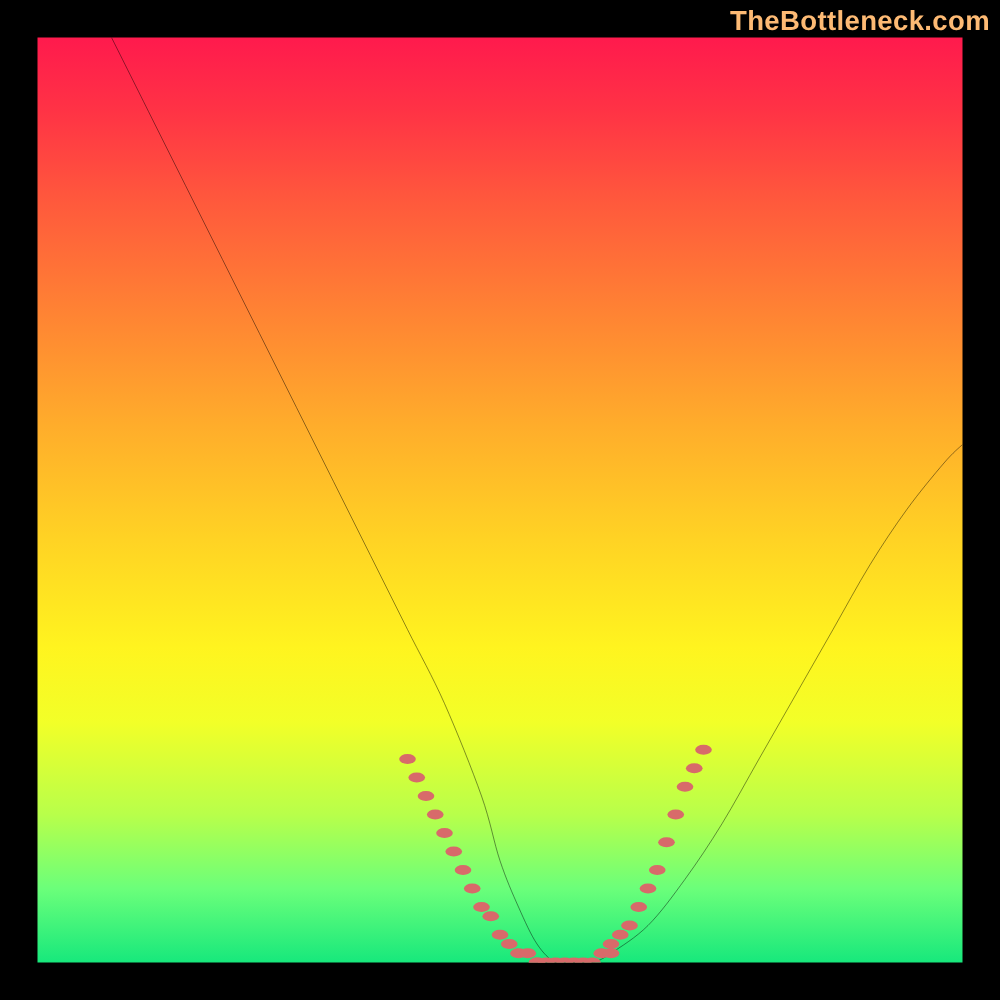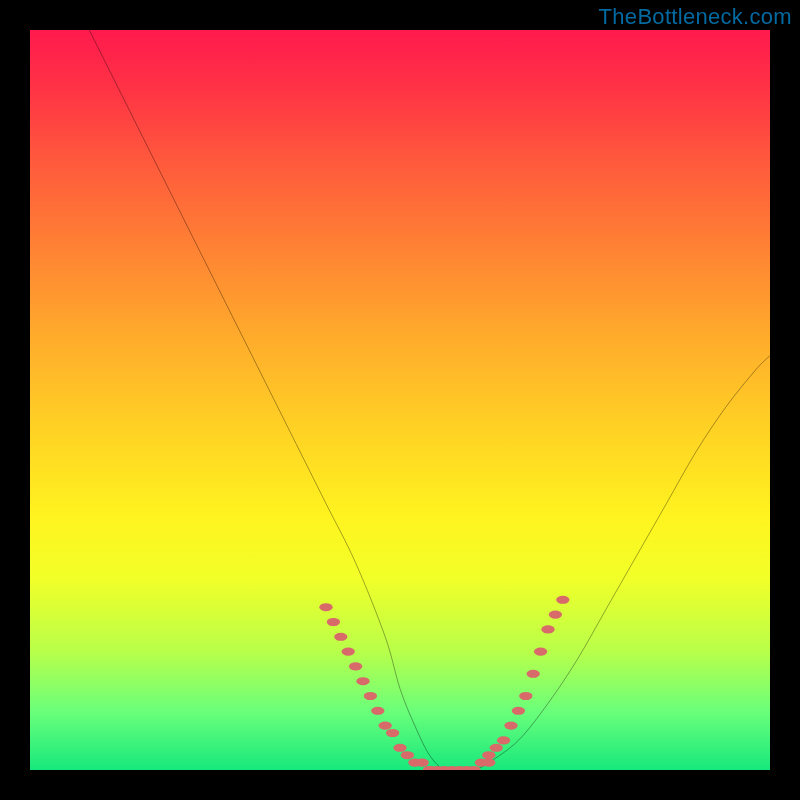--- a/index.html
+++ b/index.html
@@ -33,23 +33,23 @@
       #fff41f 66%,
       #f2ff28 74%,
       #b8ff4a 84%,
       #6bff7a 92%,
       #17e87c 100%);
   }
   .watermark {
     position: absolute;
     top: 4px;
     right: 8px;
-    color: #0369a1;
+    color: #fdba74;
     font-size: 22px;
-    font-weight: 400;
+    font-weight: 700;
     letter-spacing: 0.3px;
     user-select: none;
   }
   svg.curve {
     position: absolute;
     left: 0; top: 0;
     width: 740px; height: 740px;
   }
 </style>
 </head>

